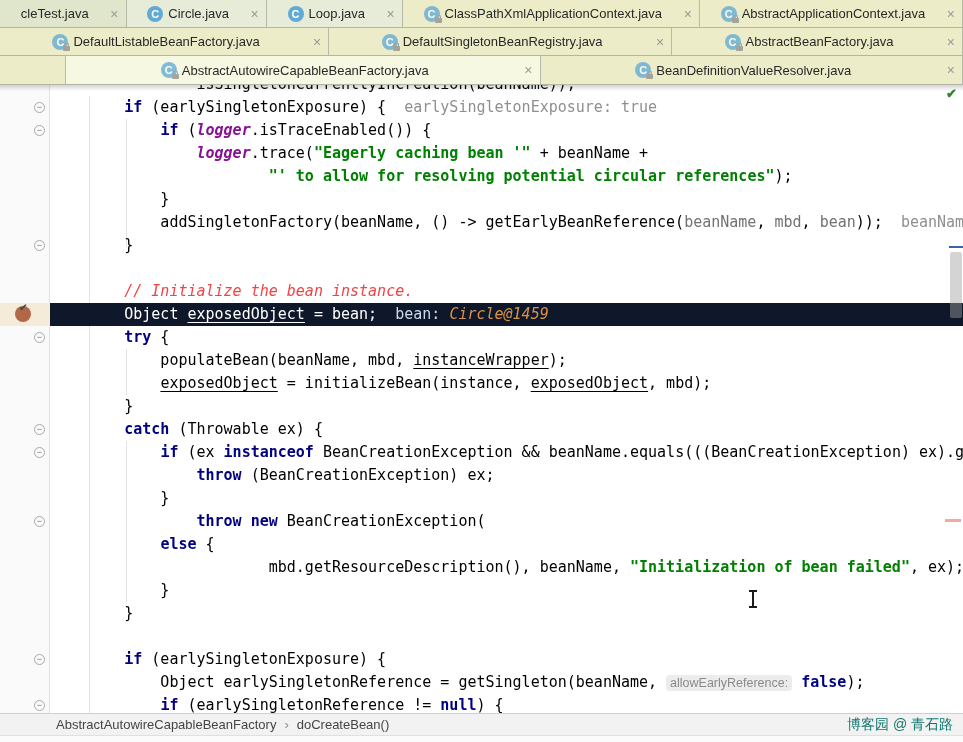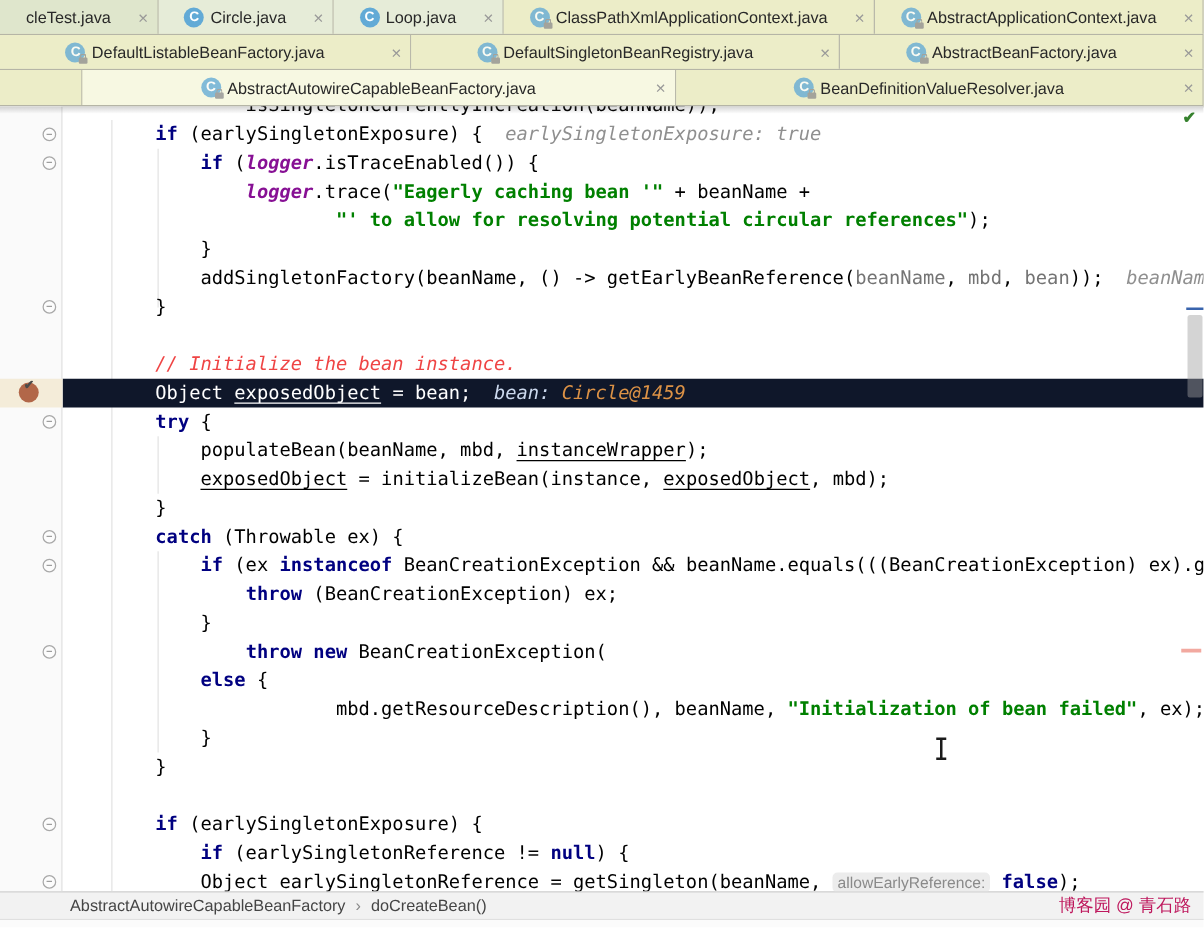--- a/index.html
+++ b/index.html
@@ -39,21 +39,21 @@
   .line.exec { background:#0f172a; color:#fff; }
   .tk-p   { color:#000; }
   .exec .tk-p { color:#fff; }
   .tk-kw  { color:#000080; font-weight:bold; }
   .tk-str { color:#008000; font-weight:bold; }
   .tk-com { color:#ef4444; font-style:italic; }
   .tk-field  { color:#737373; }
   .tk-sfield { color:#871094; font-weight:bold; font-style:italic; }
   .tk-ul  { color:#000; text-decoration:underline; text-underline-offset:3px; }
   .exec .tk-ul { color:#fff; }
-  .tk-hint  { color:#8f8f8f; font-style:italic; }
+  .tk-hint  { color:#8f8f8f; }
   .exec .tk-hint { color:#ccd9ee; }
   .tk-hintv { color:#dc9246; font-style:italic; }
   .tk-phint { color:#8a8a8a; background:#ececec; border-radius:4px; padding:1px 4px;
               font-family:"Liberation Sans", sans-serif; font-size:12.5px; font-style:normal; }
 
   
   #gutter { position:absolute; top:0; left:0; width:50px; height:628px; background:#fafafa;
             border-right:1px solid #e2e2e2; z-index:3; }
   #gutter-exec { position:absolute; left:0; width:50px; height:23px; background:#f4ecd9; z-index:4; }
   .fold-marker { position:absolute; left:34px; width:11px; height:11px; border:1px solid #a8a8a8;
@@ -75,21 +75,21 @@
   #ibeam .v { position:absolute; left:4px; top:1px; width:2px; height:16px; background:#1b1b1b; }
   #ibeam .h1,#ibeam .h2 { position:absolute; left:1px; width:8px; height:2px; background:#1b1b1b; }
   #ibeam .h1 { top:0; } #ibeam .h2 { bottom:0; }
 
   
   #breadcrumb-bar { position:absolute; top:713px; left:0; width:963px; height:22px; background:#f2f2f2;
                     border-top:1px solid #cfcfcf; display:flex; align-items:center; font-size:13px; color:#454545; }
   #breadcrumb { display:flex; align-items:flex-start; gap:8px; padding-left:56px; }
   .crumb { cursor:pointer; }
   .crumb-sep { color:#8a8a8a; }
-  #watermark { margin-left:auto; padding-right:10px; color:#be185d; font-size:14px; }
+  #watermark { margin-left:auto; padding-right:10px; color:#0f766e; font-size:14px; }
   #status-strip { position:absolute; top:735px; left:0; width:963px; height:7px; background:#fbfbfb; border-top:1px solid #e0e0e0; }
 </style>
 </head>
 <body>
 
 <div id="app">
 
   <div id="tab-rows">
       <div class="tab-row">
         <div class="tab first-clipped">
@@ -174,22 +174,22 @@
         <div class="line"><span class="tk-p">            </span><span class="tk-kw">if</span><span class="tk-p"> (ex </span><span class="tk-kw">instanceof</span><span class="tk-p"> BeanCreationException &amp;&amp; beanName.equals(((BeanCreationException) ex).g</span></div>
         <div class="line"><span class="tk-p">                </span><span class="tk-kw">throw</span><span class="tk-p"> (BeanCreationException) ex;</span></div>
         <div class="line"><span class="tk-p">            }</span></div>
         <div class="line"><span class="tk-p">                </span><span class="tk-kw">throw</span><span class="tk-p"> </span><span class="tk-kw">new</span><span class="tk-p"> BeanCreationException(</span></div>
         <div class="line"><span class="tk-p">            </span><span class="tk-kw">else</span><span class="tk-p"> {</span></div>
         <div class="line"><span class="tk-p">                        mbd.getResourceDescription(), beanName, </span><span class="tk-str">"Initialization of bean failed"</span><span class="tk-p">, ex);</span></div>
         <div class="line"><span class="tk-p">            }</span></div>
         <div class="line"><span class="tk-p">        }</span></div>
         <div class="line"></div>
         <div class="line"><span class="tk-p">        </span><span class="tk-kw">if</span><span class="tk-p"> (earlySingletonExposure) {</span></div>
+        <div class="line"><span class="tk-p">            Object earlySingletonReference = getSingleton(beanName, </span><span class="tk-phint">allowEarlyReference:</span><span class="tk-p"> </span><span class="tk-kw">false</span><span class="tk-p">);</span></div>
         <div class="line"><span class="tk-p">            </span><span class="tk-kw">if</span><span class="tk-p"> (earlySingletonReference != </span><span class="tk-kw">null</span><span class="tk-p">) {</span></div>
-        <div class="line"><span class="tk-p">            Object earlySingletonReference = getSingleton(beanName, </span><span class="tk-phint">allowEarlyReference:</span><span class="tk-p"> </span><span class="tk-kw">false</span><span class="tk-p">);</span></div>
       </div>
     <div id="gutter"></div>
     <div id="gutter-exec" style="top: 218px;"></div>
     <div id="breakpoint" style="top: 221px;">
         <span class="bp-check">✔</span>
       </div>
     <div id="editor-shadow"></div>
     <div id="inspection-check">✔</div>
     <div id="stripe-blue"></div>
     <div id="scroll-thumb"></div>

